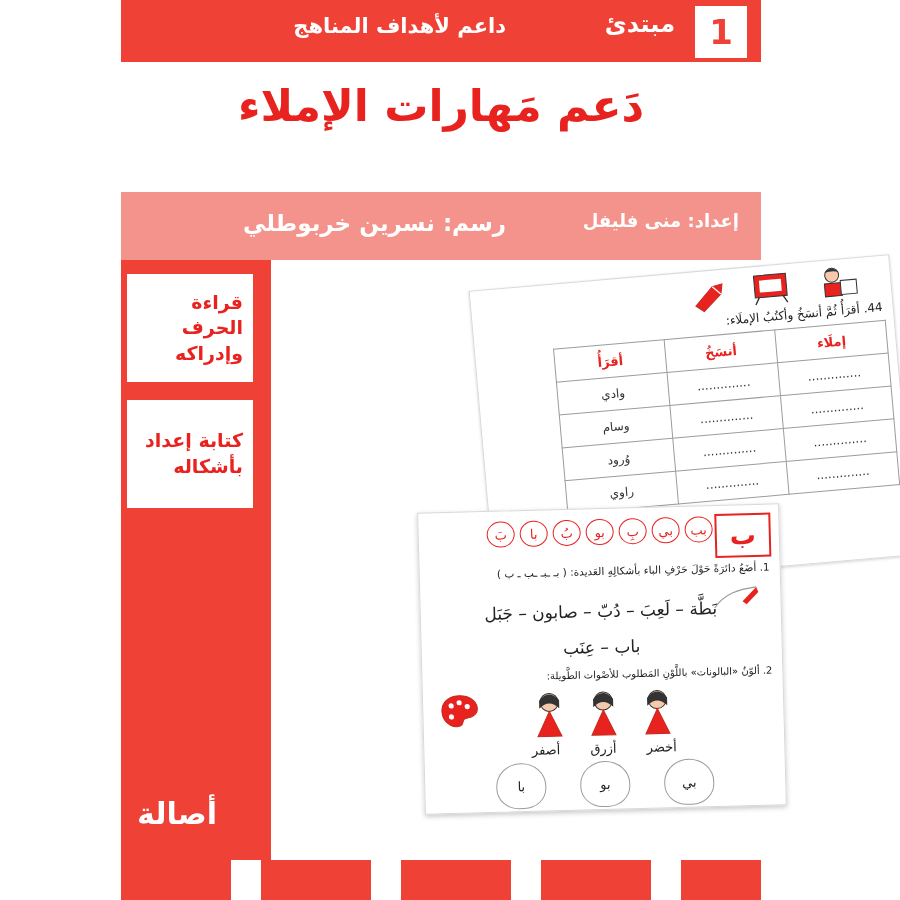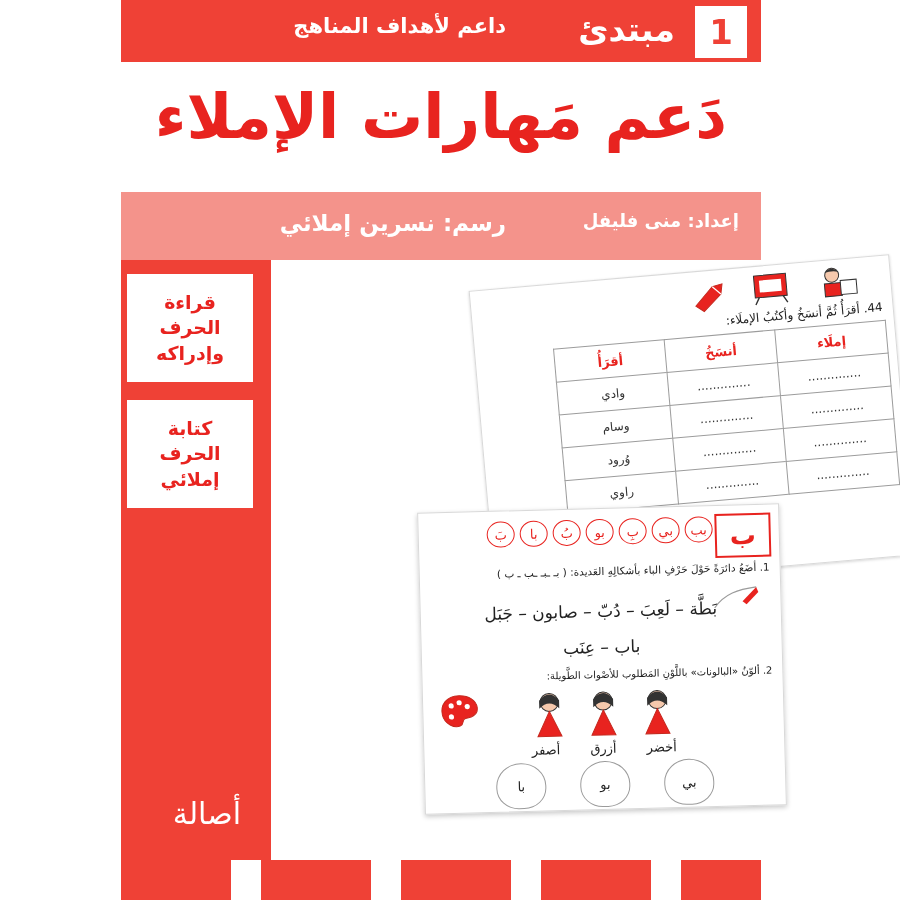--- a/index.html
+++ b/index.html
@@ -2,41 +2,41 @@
 <html lang="ar" dir="rtl"><head>
 <meta charset="utf-8">
 <style>
   html,body{margin:0;padding:0;background:#ffffff;}
   body{width:900px;height:900px;font-family:"DejaVu Sans","Liberation Sans",sans-serif;overflow:hidden;}
   .cover{position:absolute;left:121px;top:0px;width:640px;height:900px;background:#a21caf;}
   
   .topband{position:absolute;left:0;top:0;width:640px;height:62px;background:#ef4136;}
   .level-badge{position:absolute;right:14px;top:6px;width:52px;height:52px;background:#ffffff;color:#ef4136;
     display:flex;align-items:center;justify-content:center;font-size:34px;font-weight:bold;}
-  .level-word{position:absolute;right:86px;top:10px;color:#ffffff;font-size:33px;font-weight:bold;}
+  .level-word{position:absolute;right:86px;top:10px;color:#ffffff;font-size:24px;font-weight:bold;}
   .tagline{position:absolute;right:255px;top:14px;color:#ffffff;font-size:21px;font-weight:bold;}
   
   .titlezone{position:absolute;left:0;top:62px;width:640px;height:130px;background:#ffffff;}
   .maintitle{position:absolute;left:0;right:0;top:18px;text-align:center;color:#e8231f;
-    font-size:62px;font-weight:bold;font-family:"DejaVu Sans","Liberation Sans",sans-serif;}
+    font-size:44px;font-weight:bold;font-family:"DejaVu Sans","Liberation Sans",sans-serif;}
   
   .authorband{position:absolute;left:0;top:192px;width:640px;height:68px;background:#f4938b;}
   .author-prep{position:absolute;right:22px;top:18px;color:#ffffff;font-size:18px;font-weight:bold;}
   .author-illu{position:absolute;right:255px;top:18px;color:#ffffff;font-size:23px;font-weight:bold;}
   
   .bodyzone{position:absolute;left:0;top:260px;width:640px;height:600px;background:#ef4136;}
   .innerwhite{position:absolute;left:150px;top:0px;width:490px;height:600px;background:#ffffff;}
   
   .chips{position:absolute;right:508px;top:14px;width:126px;}
   .chip{width:126px;height:108px;background:#ffffff;margin-bottom:18px;display:flex;align-items:center;
     justify-content:center;text-align:center;color:#e8231f;font-size:19px;font-weight:bold;line-height:1.35;}
-  .chip span{display:block;padding:0 10px;}
+  .chip span{display:block;padding:0 10px;text-align:right;}
   
   .logo{position:absolute;right:520px;bottom:18px;width:104px;height:56px;color:#ffffff;
-    font-size:30px;font-weight:normal;text-align:right;line-height:56px;}
+    font-size:30px;font-weight:bold;text-align:left;line-height:56px;}
   
   .bottomband{position:absolute;left:0;top:860px;width:640px;height:40px;background:#ffffff;}
   .dash{position:absolute;top:0;height:40px;background:#ef4136;}
   
   .ws1{position:absolute;left:210px;top:12px;width:420px;height:300px;background:#ffffff;
     border:1px solid #d9d9d9;transform:rotate(-5deg);transform-origin:50% 50%;box-shadow:0 1px 3px rgba(0,0,0,.18);}
   .ws1 .ws1-title{position:absolute;right:10px;top:44px;font-size:12px;color:#222;}
   .ws1 table{position:absolute;right:8px;top:64px;border-collapse:collapse;}
   .ws1 td{border:1px solid #9c9c9c;width:108px;height:30px;text-align:center;font-size:12px;color:#333;}
   .ws1 td.hdr{color:#e8231f;font-weight:bold;font-size:13px;}
@@ -75,31 +75,31 @@
     <div class="level-word">مبتدئ</div>
     <div class="level-badge">1</div>
   </div>
 
   <div class="titlezone">
     <div class="maintitle">دَعم مَهارات الإملاء</div>
   </div>
 
   <div class="authorband">
     <div class="author-prep">إعداد: منى فليفل</div>
-    <div class="author-illu">رسم: نسرين إملائي</div>
+    <div class="author-illu">رسم: نسرين خربوطلي</div>
   </div>
 
   <div class="bodyzone">
 
     <div class="chips">
       <div class="chip">
           <span>قراءة الحرف وإدراكه</span>
         </div>
       <div class="chip">
-          <span>كتابة الحرف إملائي</span>
+          <span>كتابة إعداد بأشكاله</span>
         </div>
     </div>
 
     <div class="logo">أصالة</div>
 
     <div class="innerwhite">
 
       <div class="ws1">
         <svg class="ico-boy" width="42" height="34" viewBox="0 0 42 34">
           <circle cx="14" cy="9" r="7" fill="#f6c9ad" stroke="#333" stroke-width="1"></circle>

